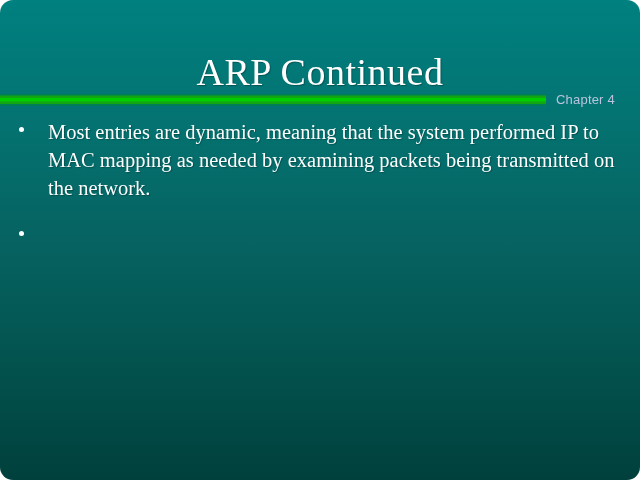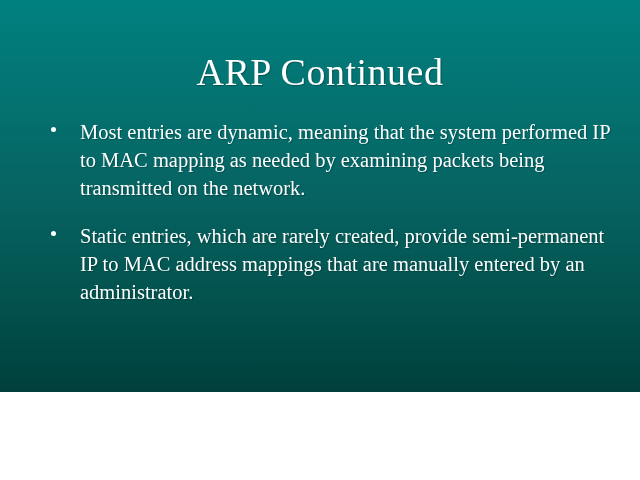--- a/index.html
+++ b/index.html
@@ -9,28 +9,29 @@
   body {
     width: 640px;
     height: 480px;
     overflow: hidden;
     font-family: "Liberation Serif", serif;
   }
 
   #slide {
     position: relative;
     width: 640px;
-    height: 392px;
+    height: 480px;
     background: linear-gradient(to bottom,
         #008080 0%,
         #04716F 28%,
         #066361 50%,
         #03534F 75%,
         #00403C 100%);
     overflow: hidden;
+    border-radius: 13px;
   }
 
   
   #title-area {
     position: absolute;
     left: 0;
     top: 28px;
     width: 640px;
     text-align: center;
   }
@@ -91,21 +92,20 @@
     width: 640px;
     padding: 0;
     margin: 0;
     list-style: none;
   }
   .bullet-item {
     position: relative;
     padding-left: 48px;
     padding-right: 22px;
     margin-bottom: 20px;
-    margin-left: 32px;
   }
   .bullet-marker {
     position: absolute;
     left: 19px;
     top: 9px;
     width: 5px;
     height: 5px;
     background: #ffffff;
     border-radius: 50%;
   }
@@ -121,25 +121,28 @@
 </style>
 </head>
 <body>
 
 <div id="slide">
 
   <div id="title-area">
     <h1 id="slide-title">ARP Continued</h1>
   </div>
 
+  <div id="divider-row">
+    <div id="divider-line"></div>
+    <div id="chapter-label">Chapter 4</div>
+  </div>
 
   <ul id="body-list">
     <li class="bullet-item">
       <span class="bullet-marker"></span>
       <span class="bullet-text">Most entries are dynamic, meaning that the system performed IP to MAC mapping as needed by examining packets being transmitted on the network.</span>
     </li>
     <li class="bullet-item">
       <span class="bullet-marker"></span>
-      <span class="bullet-text">Static entries, which are rarely created, provide semi-permanent IP to MAC address mappings that are manually entered by an administrator.</span>
     </li>
   </ul>
 
 </div>
 
 </body></html>

